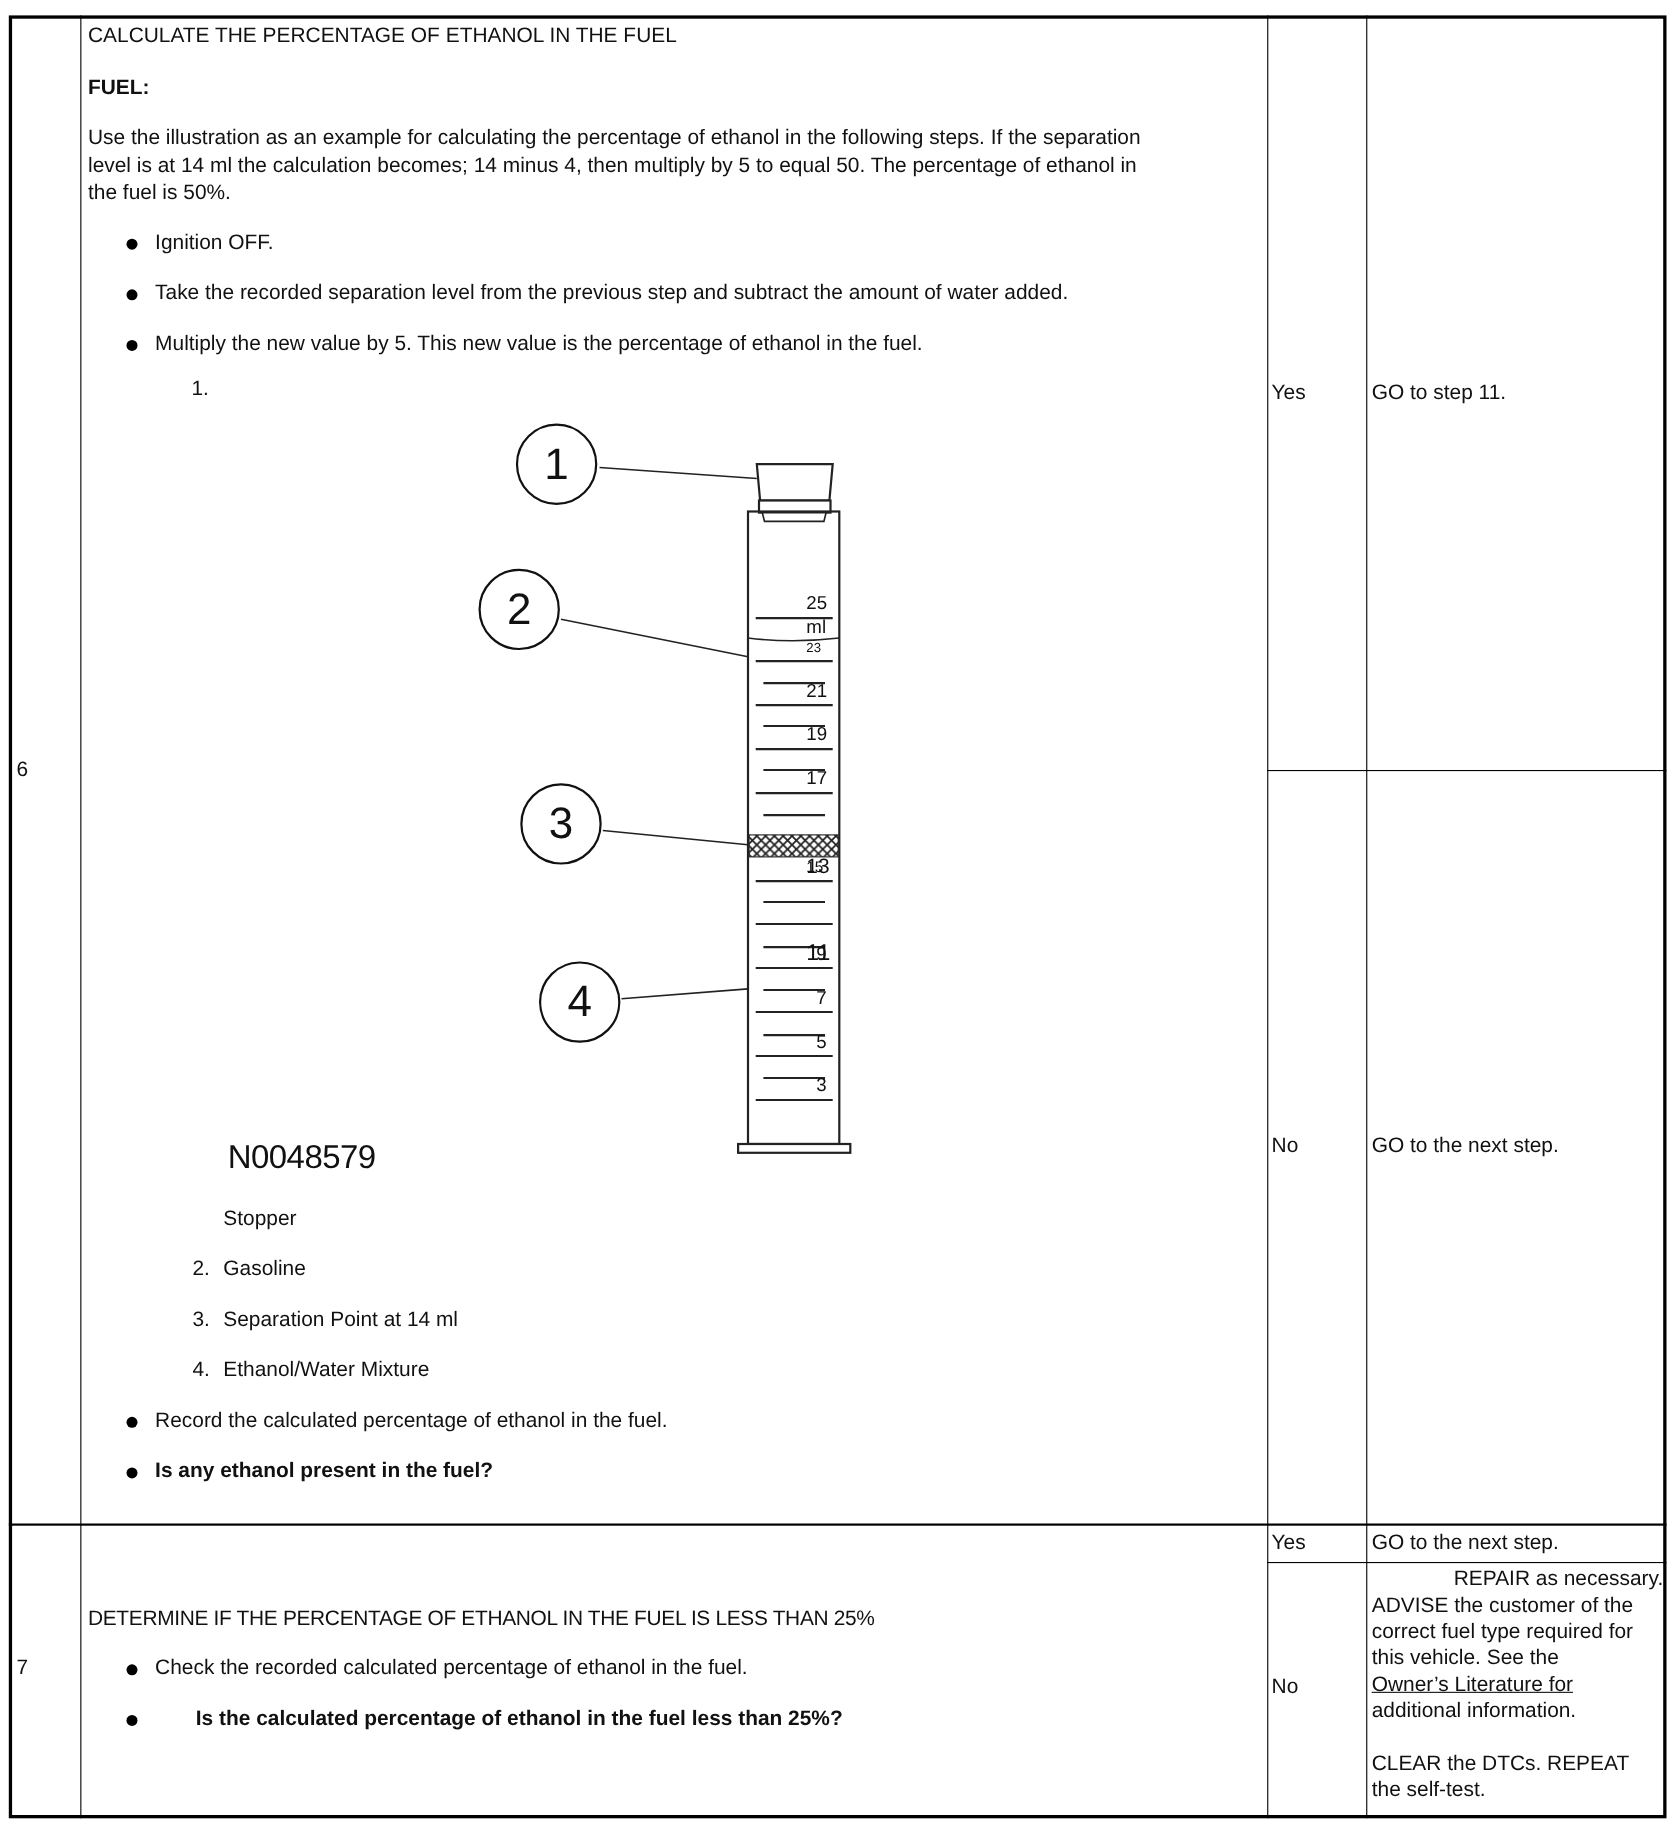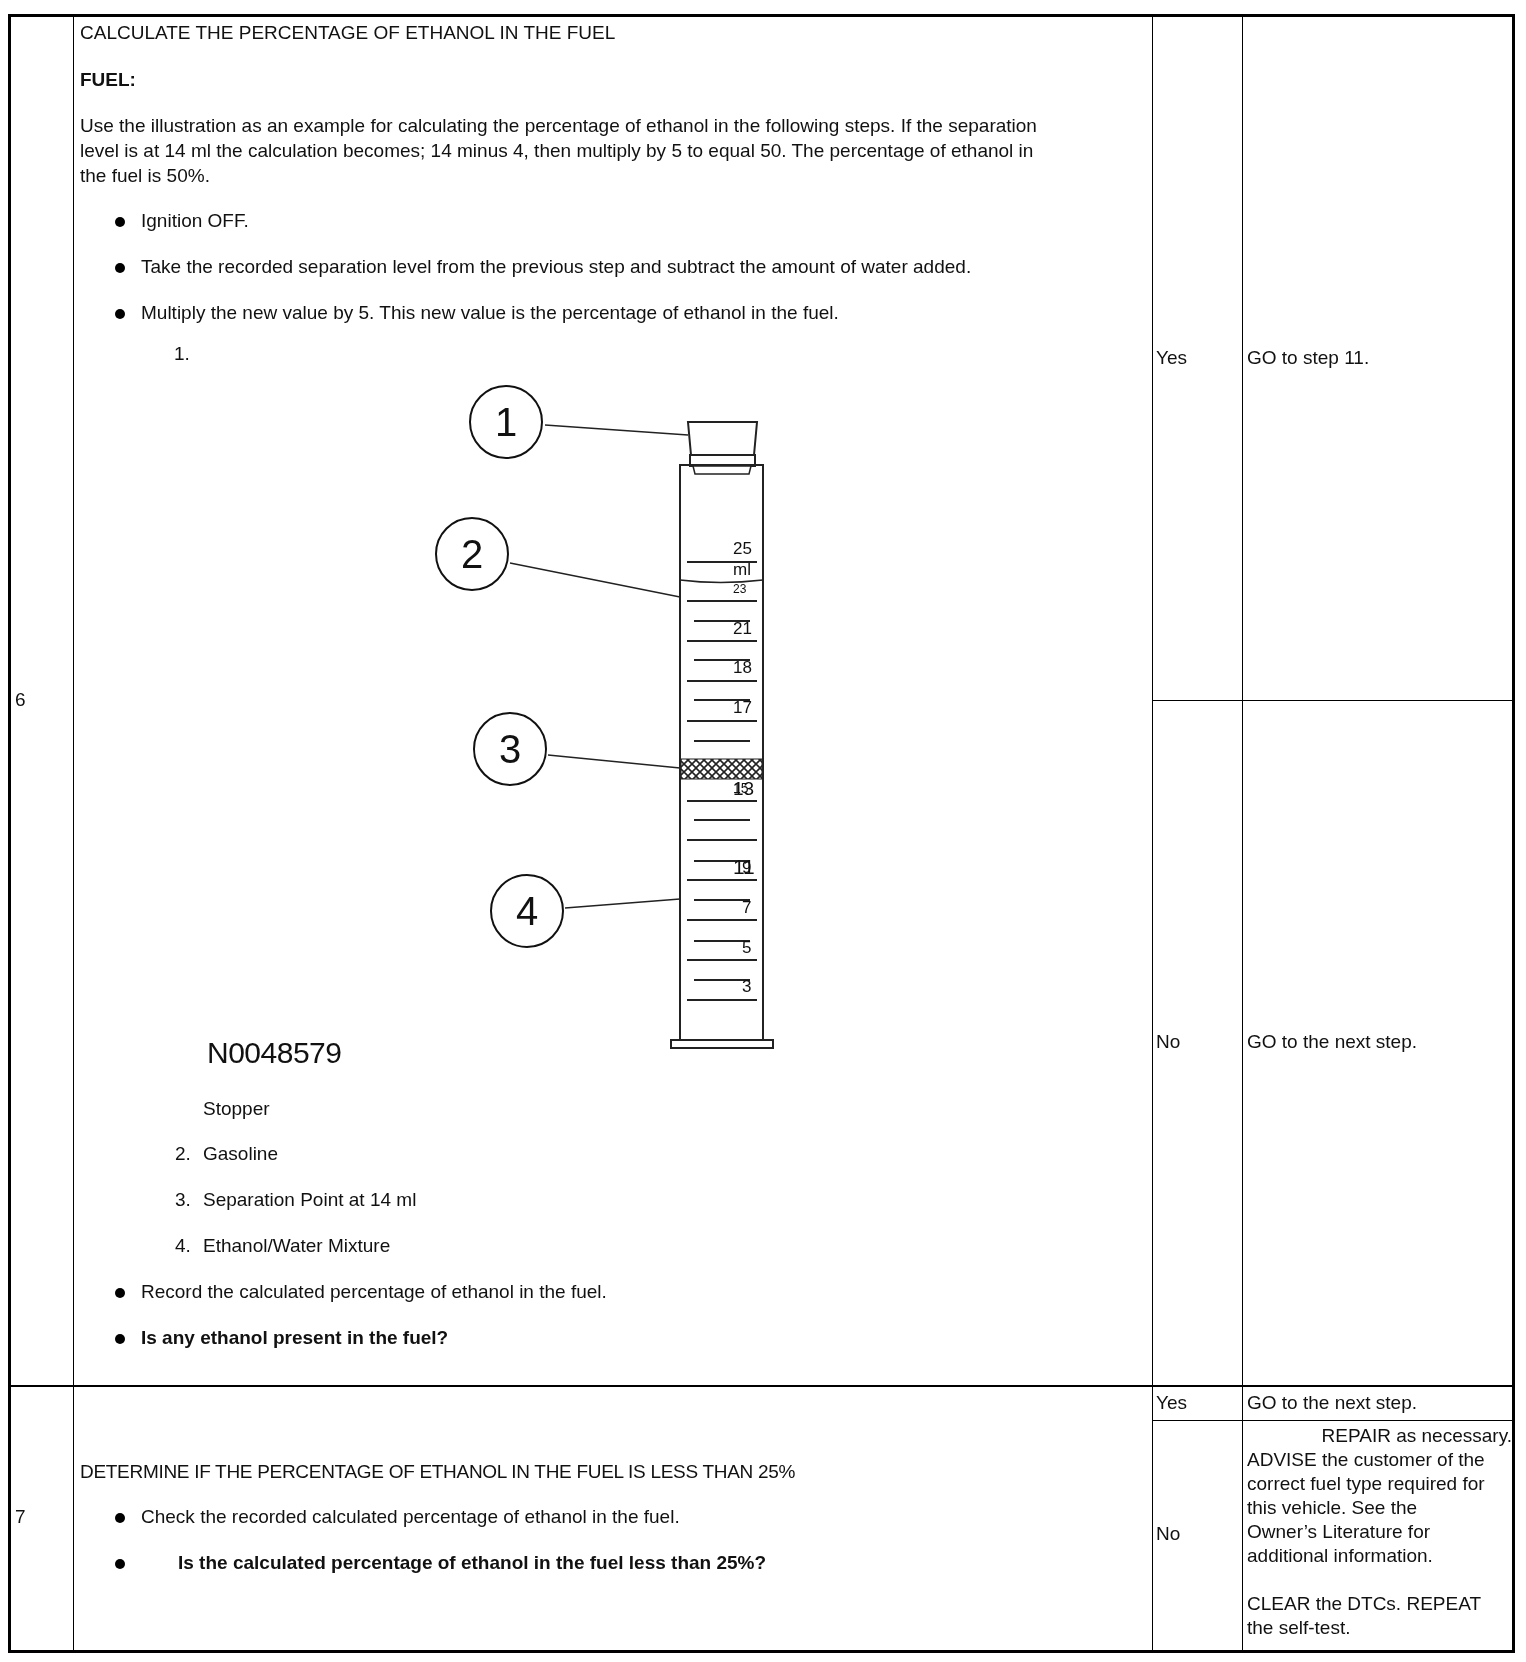--- a/index.html
+++ b/index.html
@@ -92,21 +92,21 @@
       <line x1="687" y1="960" x2="757" y2="960"></line>
       <line x1="694" y1="980" x2="750" y2="980"></line>
       <line x1="687" y1="1000" x2="757" y2="1000"></line>
     </g>
   </svg>
 
   <div class="t" style="left:733px; top:540px; font-size:17px; line-height:18px;">25</div>
   <div class="t" style="left:733px; top:561px; font-size:17px; line-height:18px;">ml</div>
   <div class="t" style="left:733px; top:580px; font-size:12px; line-height:18px;">23</div>
   <div class="t" style="left:733px; top:620px; font-size:17px; line-height:18px;text-align:right;">21</div>
-  <div class="t" style="left:733px; top:659px; font-size:17px; line-height:18px;">18</div>
+  <div class="t" style="left:733px; top:659px; font-size:17px; line-height:18px;">19</div>
   <div class="t" style="left:733px; top:699px; font-size:17px; line-height:18px;">17</div>
   <div class="t" style="left:733px; top:779px; font-size:14px; line-height:18px;">15</div>
   <div class="t" style="left:733px; top:780px; font-size:19px; line-height:18px;">13</div>
   <div class="t" style="left:733px; top:819px; font-size:21px; line-height:18px;margin-top:39px;">11</div>
   <div class="t" style="left:742px; top:859px; font-size:17px; line-height:18px;">9</div>
   <div class="t" style="left:742px; top:899px; font-size:17px; line-height:18px;">7</div>
   <div class="t" style="left:742px; top:939px; font-size:17px; line-height:18px;">5</div>
   <div class="t" style="left:742px; top:978px; font-size:17px; line-height:18px;">3</div>
 
   <div class="callout" style="left:469px; top:385px;">1</div>
@@ -143,18 +143,18 @@
 <div class="t bold" style="left:141px; top:1551px;margin-left:37px;">Is the calculated percentage of ethanol in the fuel less than 25%?</div>
 
 <div class="t" style="left:1156px; top:1391px;">Yes</div>
 <div class="t" style="left:1247px; top:1391px;">GO to the next step.</div>
 <div class="t" style="left:1156px; top:1522px;">No</div>
 <div style="position:absolute; left:1247px; top:1424px; width:265px;">
   <div class="t" style="position:relative;text-align:right;">REPAIR as necessary.</div>
   <div class="t" style="position:relative;">ADVISE the customer of the</div>
   <div class="t" style="position:relative;">correct fuel type required for</div>
   <div class="t" style="position:relative;">this vehicle. See the</div>
-  <div class="t" style="position:relative;">Owner’s Literature for</div>
+  <div class="t" style="position:relative;text-decoration:underline;">Owner’s Literature for</div>
   <div class="t" style="position:relative;">additional information.</div>
   <div style="height:24px;"></div>
   <div class="t" style="position:relative;">CLEAR the DTCs. REPEAT</div>
   <div class="t" style="position:relative;">the self-test.</div>
 </div>
 
 </body></html>

